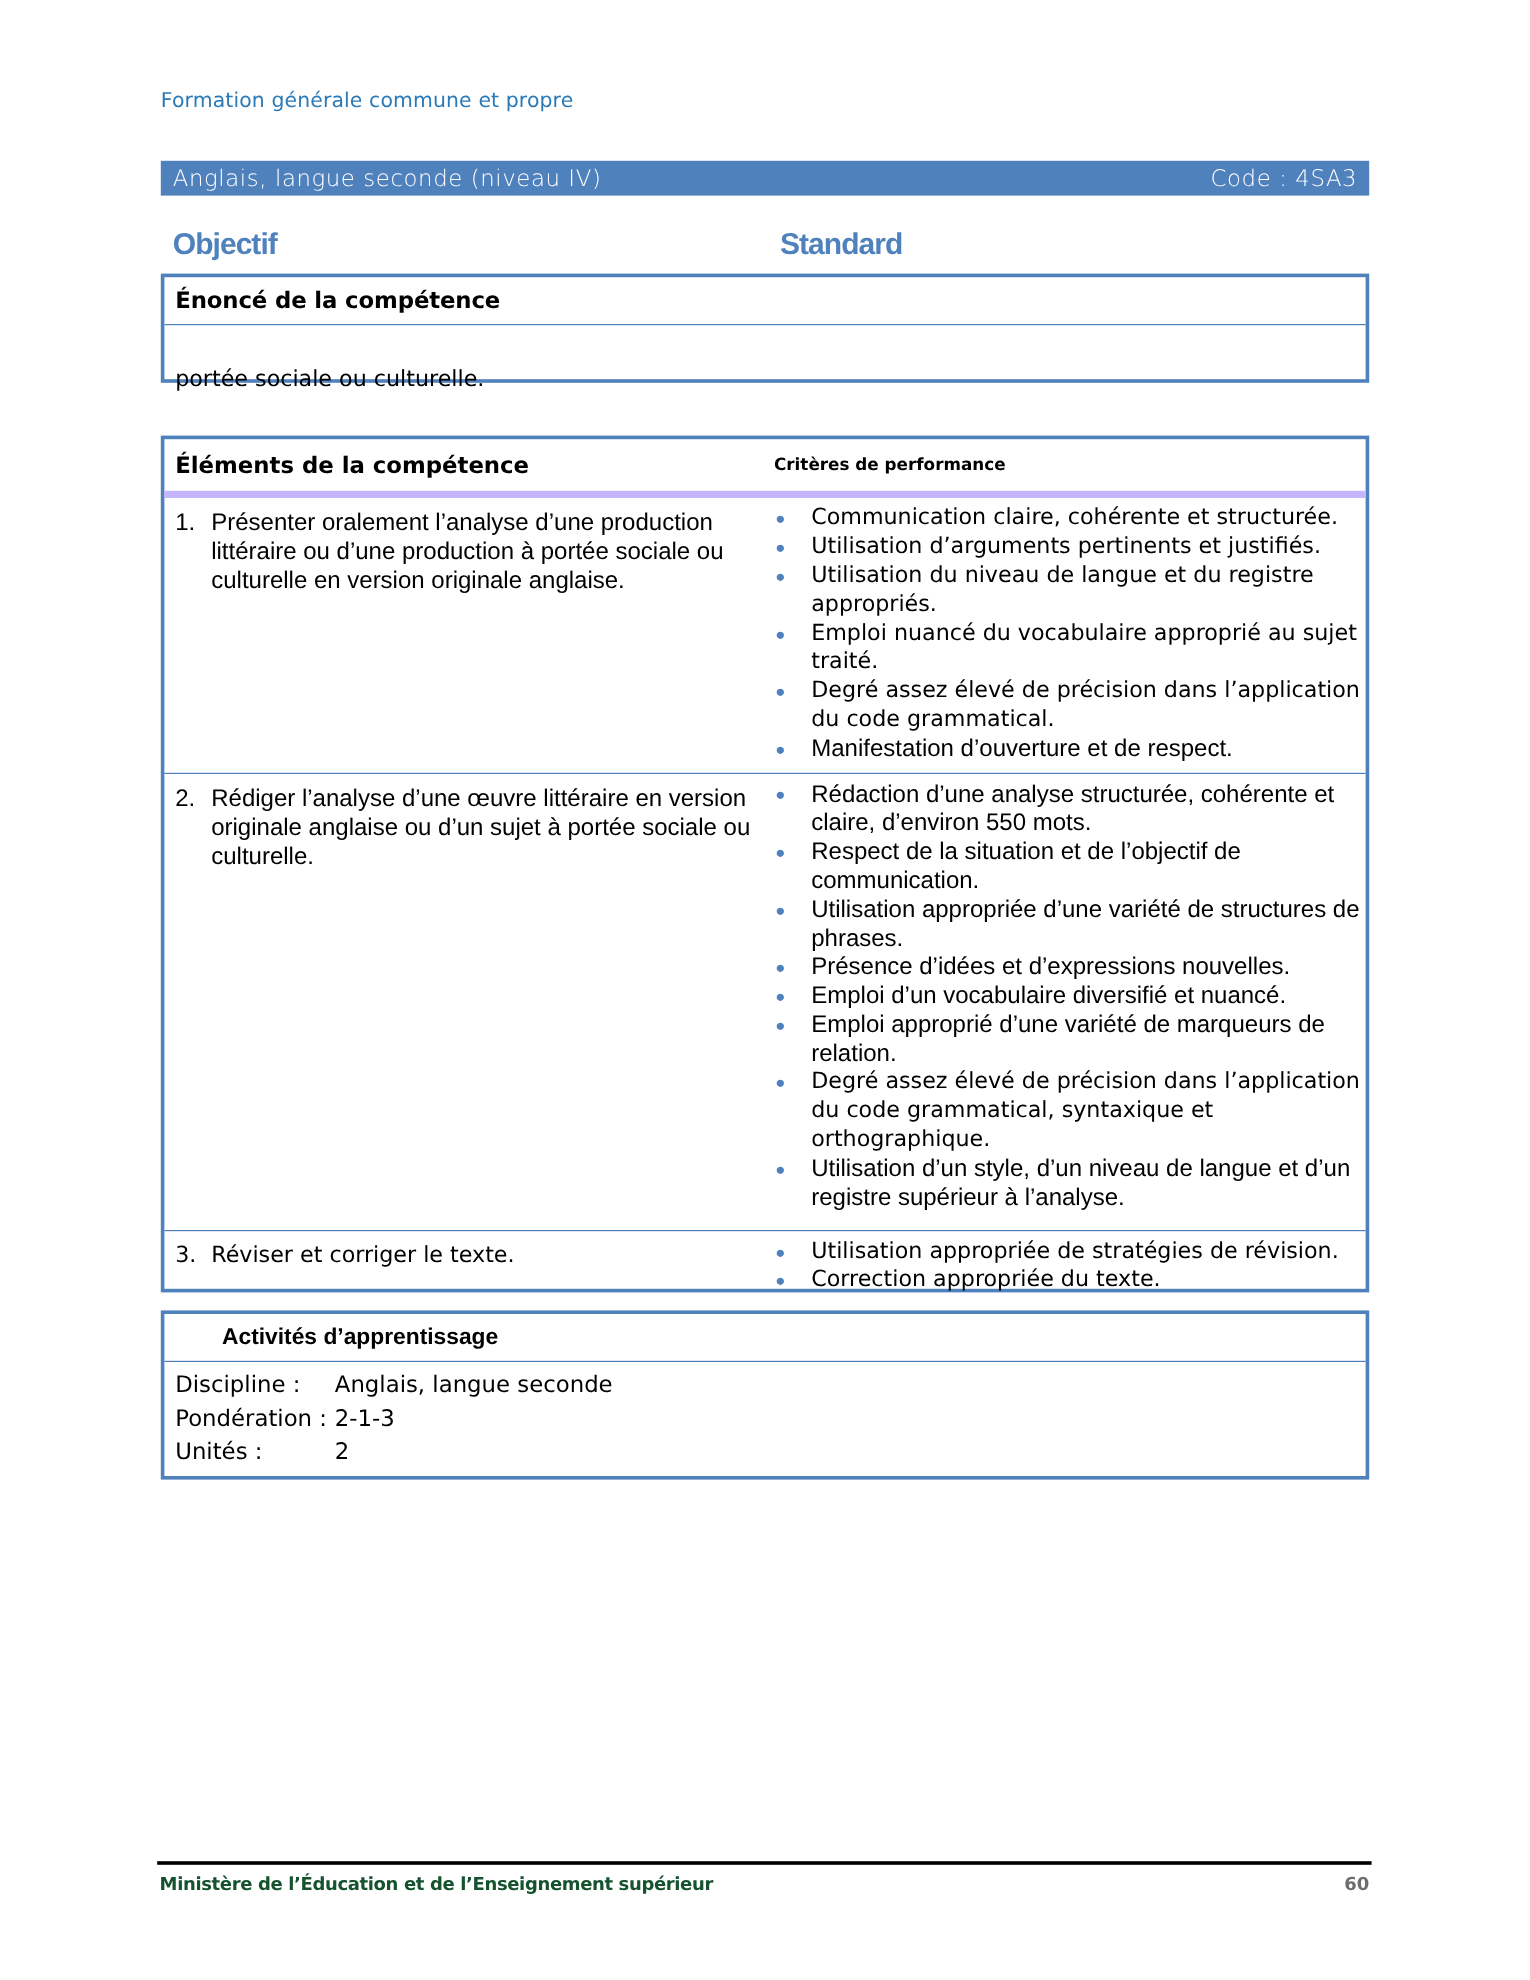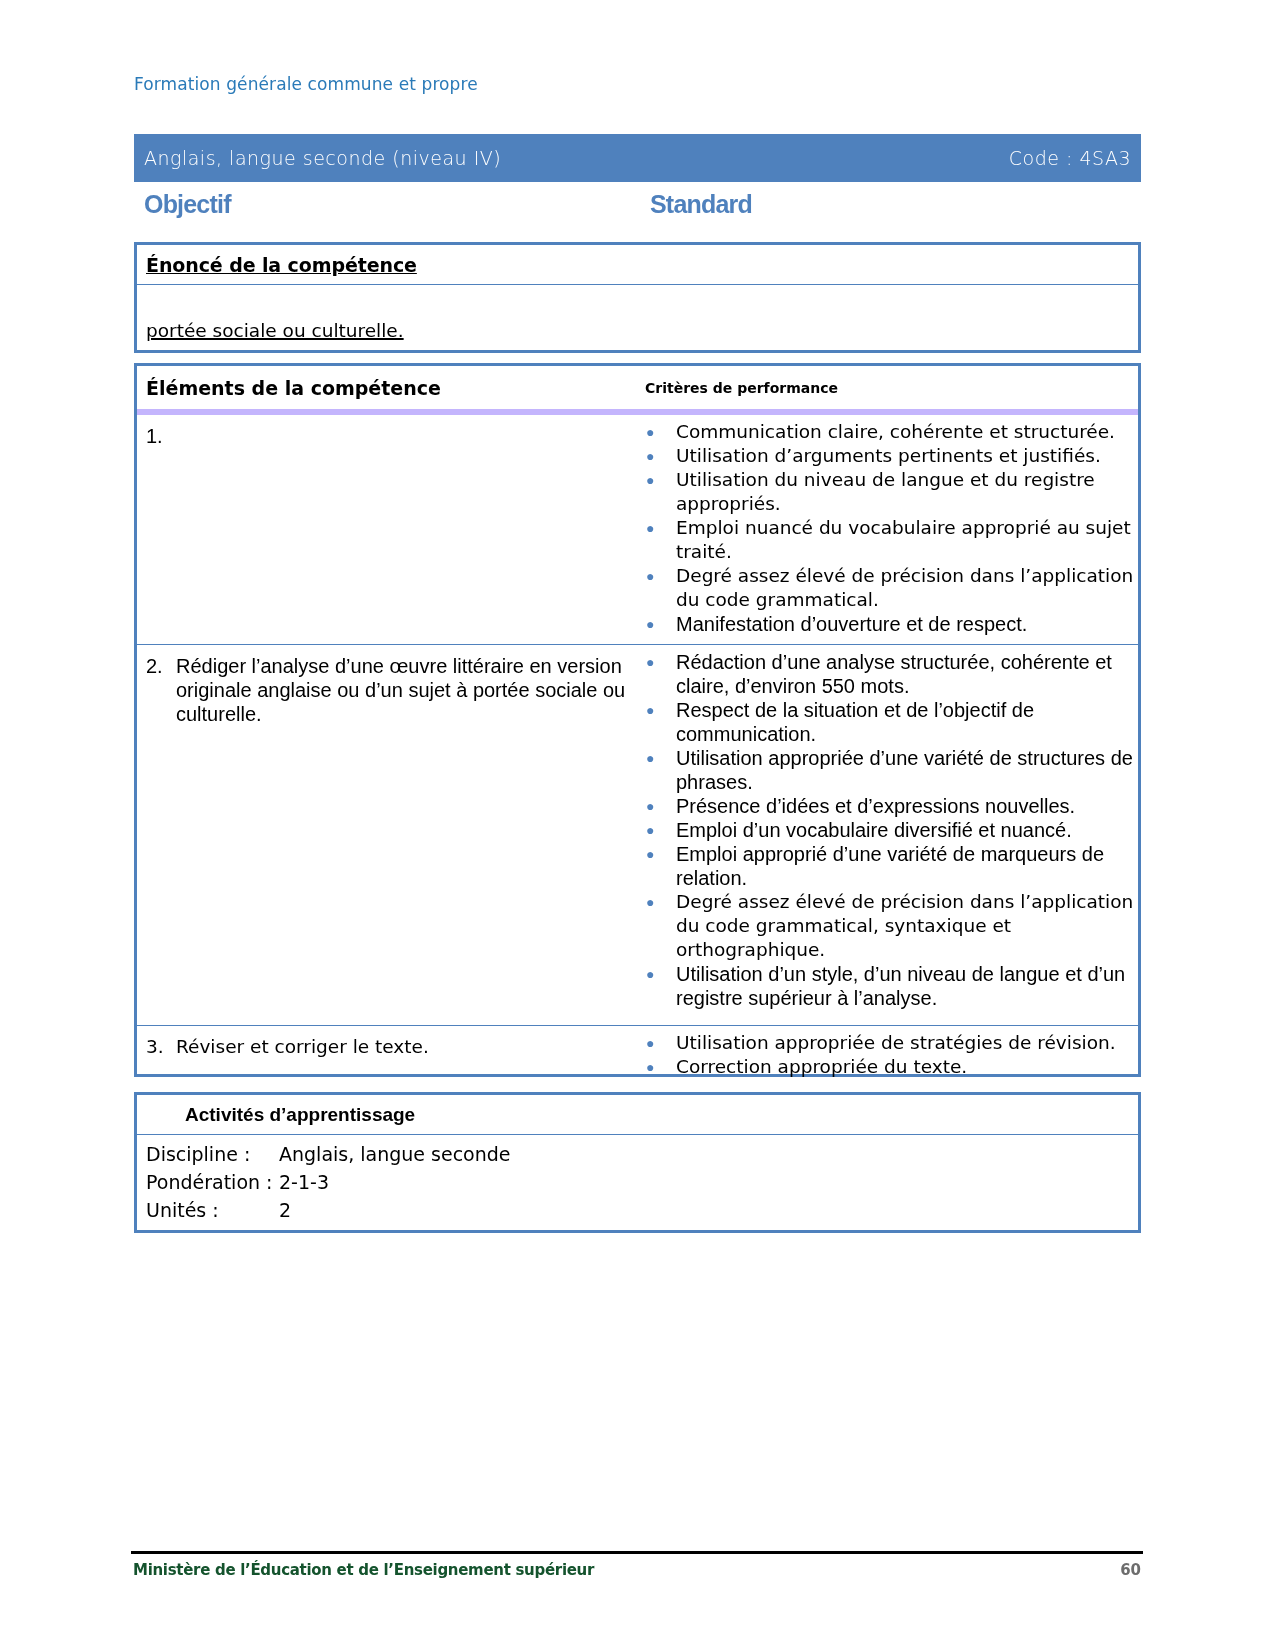--- a/index.html
+++ b/index.html
@@ -5,21 +5,21 @@
     html, body { margin: 0; padding: 0; background: #ffffff; }
     body {
       width: 1275px; height: 1650px; position: relative; overflow: hidden;
       font-family: "DejaVu Sans", sans-serif; color: #000;
     }
     .running-head {
       position: absolute; left: 134px; top: 74px;
       font-size: 17px; color: #2a7ab8; letter-spacing: 0.1px;
     }
     .title-bar {
-      position: absolute; left: 134px; top: 134px; width: 1007px; height: 48px;
+      position: absolute; left: 134px; top: 134px; width: 1007px; height: 29px;
       background: #4f81bd; color: #ffffff;
       display: flex; align-items: center; justify-content: space-between;
       box-sizing: border-box; padding: 0 10px 0 10px;
       font-size: 19px; letter-spacing: 0.5px; font-weight: 300;
     }
     .section-heads {
       position: absolute; left: 134px; top: 190px; width: 1007px; height: 40px;
     }
     .section-heads .h {
       position: absolute; top: 0; font-family: "Liberation Sans", sans-serif;
@@ -32,21 +32,21 @@
       position: absolute; left: 134px; width: 1007px; box-sizing: border-box;
       border: 3px solid #4f81bd;
     }
     .box .box-title {
       font-weight: bold; font-size: 19px; padding: 9px 9px 8px 9px;
       border-bottom: 1px solid #4f81bd; letter-spacing: -0.1px;
     }
     .box .box-title.arial { font-family: Liberation Sans, sans-serif; letter-spacing: 0; padding-left: 48px; }
 
     
-    .box-enonce { top: 242px; height: 111px; text-decoration: underline; }
+    .box-enonce { top: 228px; height: 91px; }
     .box-enonce .content {
       font-family: "Liberation Sans", sans-serif; font-size: 20px; line-height: 24px;
       padding: 9px 9px; width: 480px;
     }
     .box-enonce .content span.l2 { font-family: "DejaVu Sans", sans-serif; font-size: 18.5px; }
 
     
     .box-elements { top: 363px; height: 714px; }
     .el-head { display: flex; border-bottom: 6px solid #c4b5fd; height: 43px; align-items: center; }
     .el-head .c1 { width: 500px; padding-left: 9px; font-weight: bold; font-size: 19px; box-sizing: border-box; }
@@ -104,20 +104,21 @@
 
 <div class="box box-elements">
   <div class="el-head">
     <div class="c1">Éléments de la compétence</div>
     <div class="c2">Critères de performance</div>
   </div>
 
   <div class="el-row row-1">
     <div class="c1">
       <span class="num">1.</span>
+      <span class="txt">Présenter oralement l’analyse d’une production littéraire ou d’une production à portée sociale ou culturelle en version originale anglaise.</span>
     </div>
     <div class="c2">
       <div class="crit dv">
           <span class="bullet">●</span>
           <span class="ctext">Communication claire, cohérente et structurée.</span>
         </div>
       <div class="crit dv">
           <span class="bullet">●</span>
           <span class="ctext">Utilisation d’arguments pertinents et justifiés.</span>
         </div>

